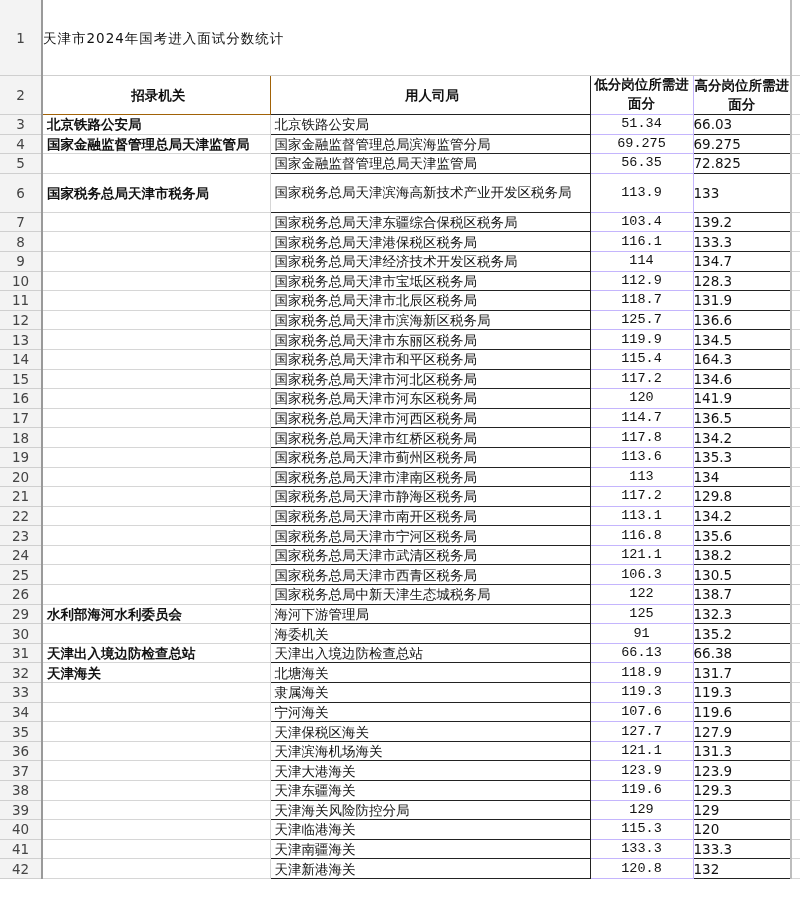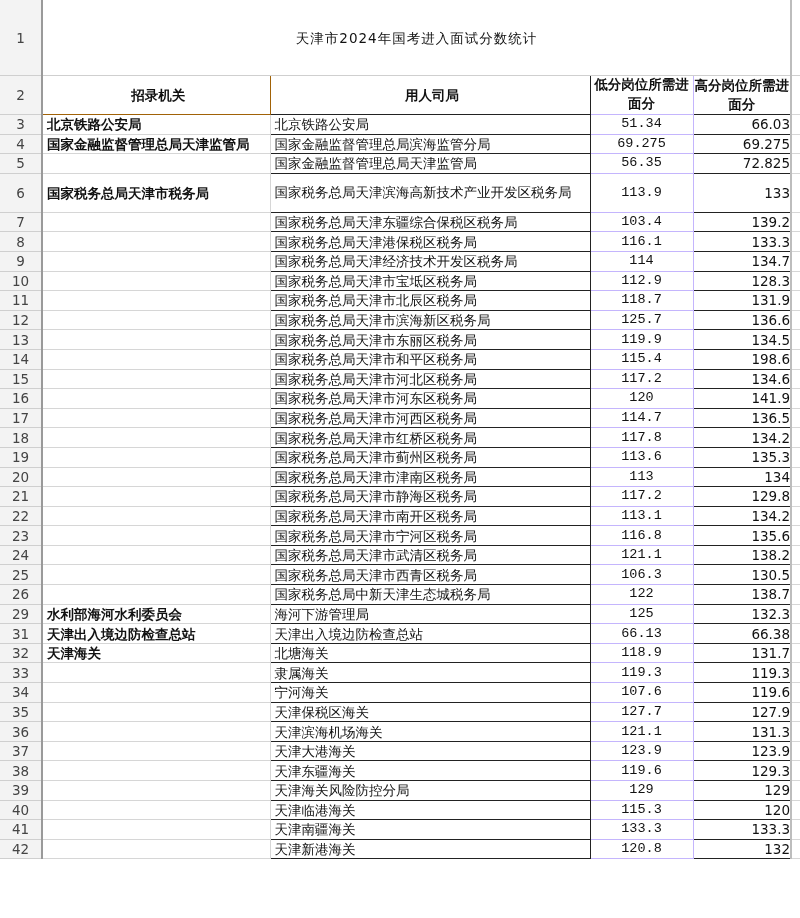--- a/index.html
+++ b/index.html
@@ -4,27 +4,27 @@
 <style>
   html, body { margin:0; padding:0; background:#ffffff; }
   body { width:800px; height:918px; overflow:hidden; font-family:"DejaVu Sans","Liberation Sans",sans-serif; color:#111; }
   .sheet { position:relative; width:800px; height:918px; }
   table.grid { border-collapse:collapse; table-layout:fixed; width:800px; }
   table.grid td { padding:0; overflow:hidden; white-space:nowrap; font-size:13.5px; line-height:18px; }
   .rh { width:42px; background:#f3f3f3; color:#444; text-align:center; border-right:2px solid #9a9a9a; border-bottom:1px solid #cfcfcf; font-size:14px; }
   .c-a { width:226px; border-right:1px solid #d6d6d6; border-bottom:1px solid #d6d6d6; font-weight:bold; padding-left:4px !important; }
   .c-b { width:318px; border:1px solid #222; padding-left:4px !important; }
   .c-c { width:102px; border:1px solid #c4b5fd; text-align:center;font-family:Liberation Mono, monospace; }
-  .c-d { width:97px; border:1px solid #222; text-align:right; }
+  .c-d { width:97px; border:1px solid #222; text-align:left; }
   .c-e { border-bottom:1px solid #d6d6d6; border-left:2px solid #bdbdbd; }
   tr.r1 td { height:75px; }
   tr.r2 td { height:38px; }
   tr.rn td { height:18.6px; }
   tr.r6 td { height:38px; }
-  .title { font-size:31px; text-align:center; letter-spacing:1px; font-weight:normal; border-bottom:1px solid #cfcfcf; }
+  .title { font-size:31px; text-align:left; letter-spacing:1px; font-weight:normal; border-bottom:1px solid #cfcfcf; }
   .hdr { font-weight:bold; text-align:center; white-space:normal !important; }
   .wrap { white-space:normal !important; line-height:19px !important; }
 </style>
 </head>
 <body>
 
 <div class="sheet">
   <table class="grid">
     <colgroup>
       <col style="width:42px">
@@ -134,21 +134,21 @@
           <td class="c-b">国家税务总局天津市东丽区税务局</td>
           <td class="c-c">119.9</td>
           <td class="c-d">134.5</td>
           <td class="c-e"></td>
         </tr>
         <tr class="rn">
           <td class="rh">14</td>
           <td class="c-a"></td>
           <td class="c-b">国家税务总局天津市和平区税务局</td>
           <td class="c-c">115.4</td>
-          <td class="c-d">198.6</td>
+          <td class="c-d">164.3</td>
           <td class="c-e"></td>
         </tr>
         <tr class="rn">
           <td class="rh">15</td>
           <td class="c-a"></td>
           <td class="c-b">国家税务总局天津市河北区税务局</td>
           <td class="c-c">117.2</td>
           <td class="c-d">134.6</td>
           <td class="c-e"></td>
         </tr>
@@ -242,20 +242,28 @@
         </tr>
         <tr class="rn">
           <td class="rh">29</td>
           <td class="c-a">水利部海河水利委员会</td>
           <td class="c-b">海河下游管理局</td>
           <td class="c-c">125</td>
           <td class="c-d">132.3</td>
           <td class="c-e"></td>
         </tr>
         <tr class="rn">
+          <td class="rh">30</td>
+          <td class="c-a"></td>
+          <td class="c-b">海委机关</td>
+          <td class="c-c">91</td>
+          <td class="c-d">135.2</td>
+          <td class="c-e"></td>
+        </tr>
+        <tr class="rn">
           <td class="rh">31</td>
           <td class="c-a">天津出入境边防检查总站</td>
           <td class="c-b">天津出入境边防检查总站</td>
           <td class="c-c">66.13</td>
           <td class="c-d">66.38</td>
           <td class="c-e"></td>
         </tr>
         <tr class="rn">
           <td class="rh">32</td>
           <td class="c-a">天津海关</td>

